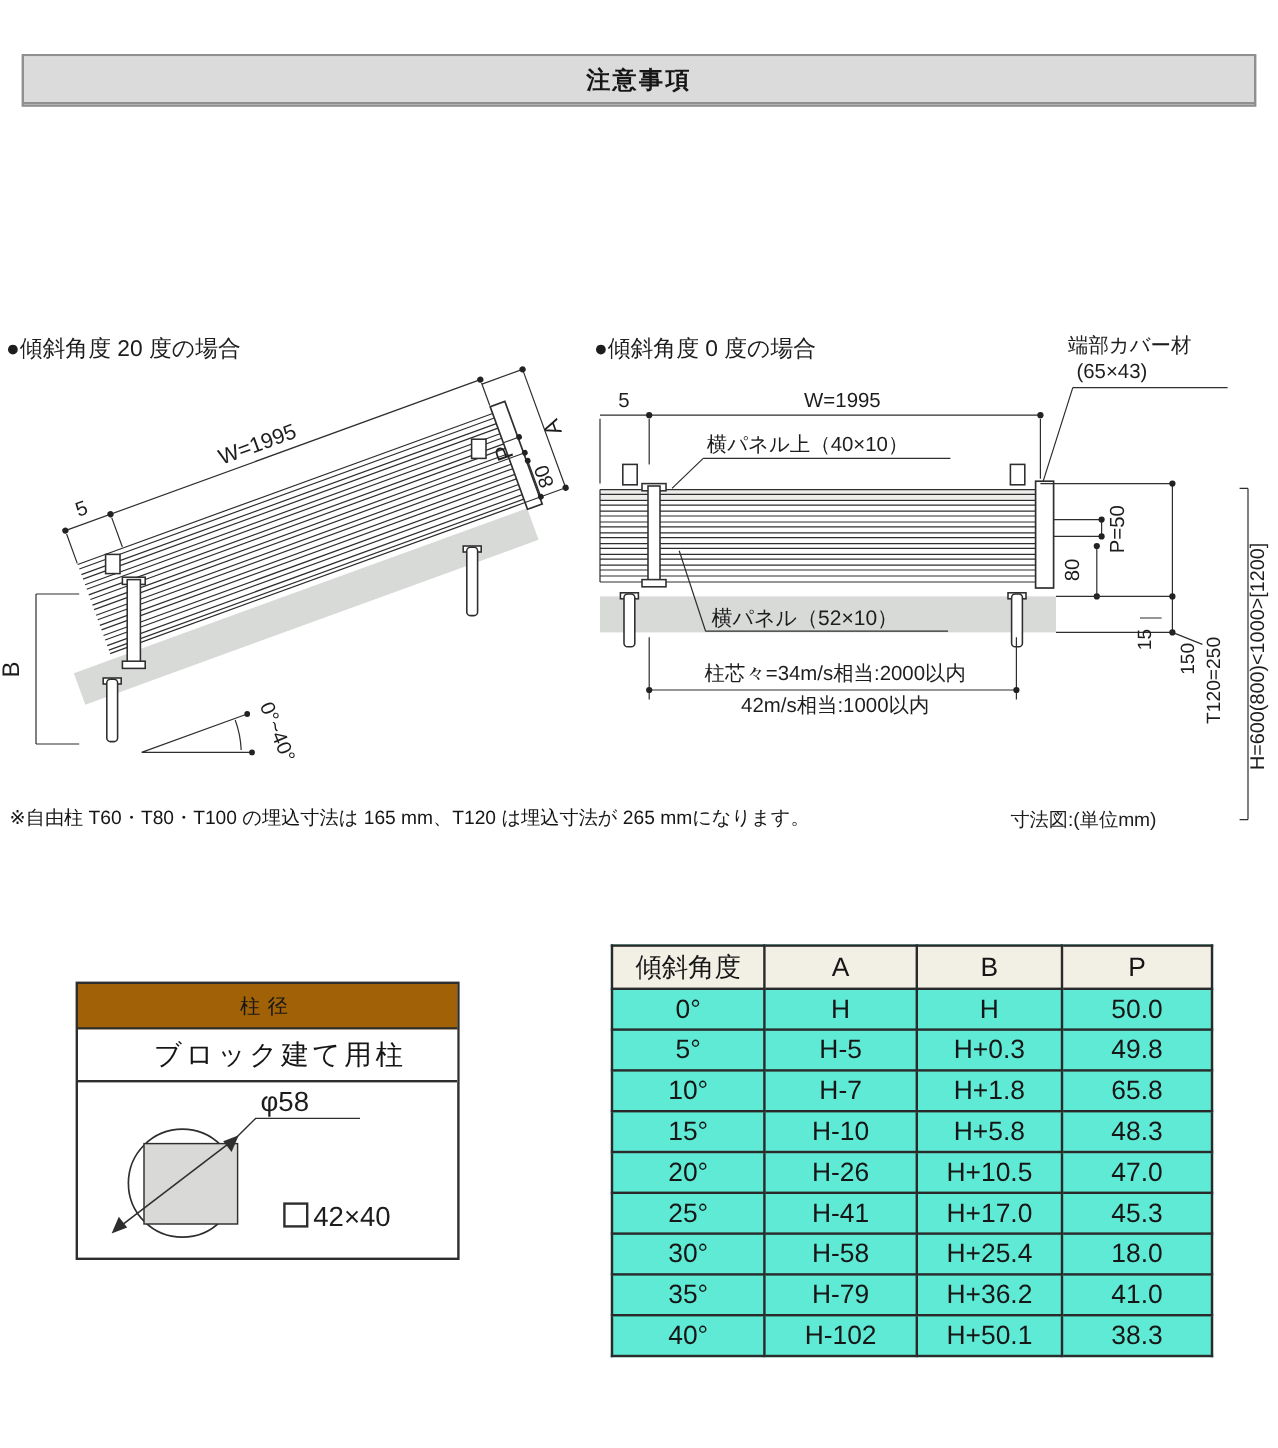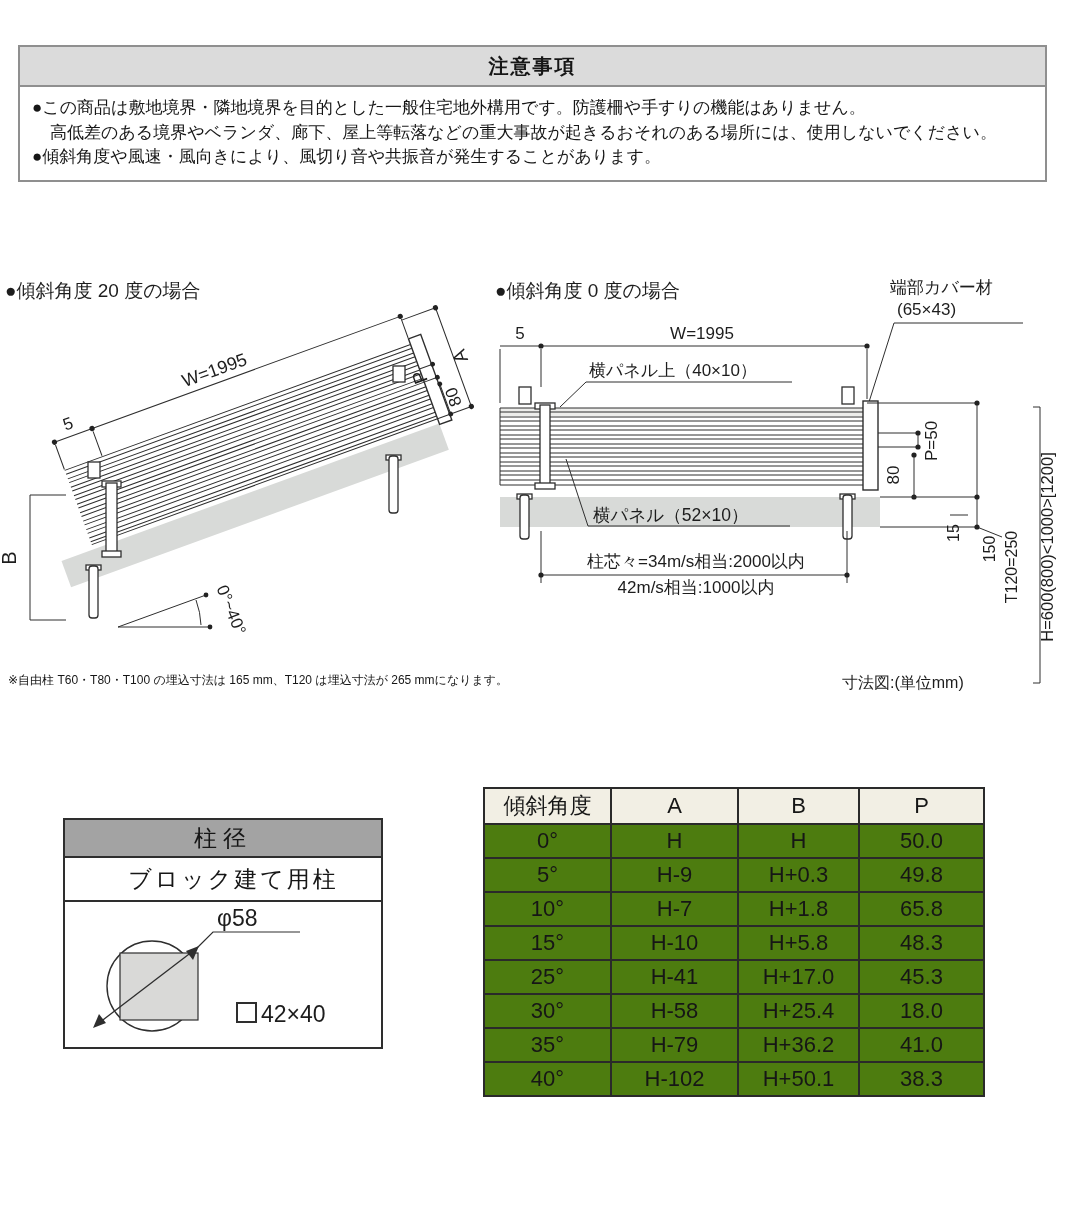--- a/index.html
+++ b/index.html
@@ -13,49 +13,44 @@
     display:flex; align-items:center; justify-content:center;
     font-size:20px; font-weight:bold; letter-spacing:2px; }
   .notice-body { padding:9px 12px 10px 12px; font-size:17px; line-height:1.45; }
   .notice-body .indent { padding-left:18px; }
 
   svg text { fill:#1d1d1d; }
   .dtext { font-size:17px; }
   .dtitle { font-size:19px; font-weight:500; }
 
   
-  .note { position:absolute; left:8px; top:672px; font-size:12px; }
+  .note { position:absolute; left:8px; top:672px; font-size:16px; }
 
   
   .post-box { position:absolute; left:63px; top:818px; width:320px; border:2px solid #2e2e2e; background:#fff; }
-  .post-box .pb-head { height:38px; background:#a3a3a3; border-bottom:2px solid #2e2e2e;
-    display:flex; align-items:center; justify-content:center; font-size:23px; letter-spacing:6px; }
+  .post-box .pb-head { height:38px; background:#a16207; border-bottom:2px solid #2e2e2e;
+    display:flex; align-items:center; justify-content:center; font-size:17px; letter-spacing:6px; }
   .post-box .pb-sub { height:44px; background:#fff; border-bottom:2px solid #2e2e2e;
     display:flex; align-items:center; justify-content:center; font-size:23px; letter-spacing:3px;padding-left:21px; }
 
   
-  .angle-table { position:absolute; left:483px; top:787px; border-collapse:collapse;
-    font-size:22px; background:#4d7c0f; }
+  .angle-table { position:absolute; left:509px; top:787px; border-collapse:collapse;
+    font-size:22px; background:#5eead4; }
   .angle-table th, .angle-table td { border:2px solid #2a2a2a; text-align:center; padding:0; }
   .angle-table th { background:#f2efe4; font-weight:normal; height:36px; }
   .angle-table td { height:34px; }
   .c1 { width:127px; } .c2 { width:127px; } .c3 { width:121px; } .c4 { width:125px; }
 </style>
 </head>
 <body>
 
 <div id="page">
 
   <div class="notice">
     <div class="notice-head">注意事項</div>
-    <div class="notice-body">
-      <div>●この商品は敷地境界・隣地境界を目的とした一般住宅地外構用です。防護柵や手すりの機能はありません。</div>
-      <div class="indent">高低差のある境界やベランダ、廊下、屋上等転落などの重大事故が起きるおそれのある場所には、使用しないでください。</div>
-      <div>●傾斜角度や風速・風向きにより、風切り音や共振音が発生することがあります。</div>
-    </div>
   </div>
 
   <svg style="position:absolute;left:0;top:275px;" width="490" height="415" viewBox="0 0 490 415">
     <text class="dtitle" x="5" y="22">●傾斜角度 20 度の場合</text>
 
     <g transform="rotate(-20 65 240)" stroke="#2e2e2e" stroke-width="1" fill="none">
       <rect x="46" y="282" width="402" height="28" fill="#d8dad8" stroke="none"></rect>
       <rect x="80" y="198" width="368" height="79" fill="#ffffff" stroke="none"></rect>
       <path d="M80 198H448 M80 202H448 M80 207H448 M80 211H448 M80 216H448 M80 220H448 M80 225H448 M80 229H448 M80 234H448 M80 238H448 M80 243H448 M80 247H448 M80 252H448 M80 256H448 M80 261H448 M80 265H448 M80 270H448 M80 274H448 M80 277H448"></path>
       <rect x="448" y="192" width="13" height="91" fill="#fff" stroke="#2e2e2e" stroke-width="1.4"></rect>
@@ -213,37 +208,43 @@
     </thead>
     <tbody>
         <tr>
           <td>0°</td>
           <td>H</td>
           <td>H</td>
           <td>50.0</td>
         </tr>
         <tr>
           <td>5°</td>
-          <td>H-9</td>
+          <td>H-5</td>
           <td>H+0.3</td>
           <td>49.8</td>
         </tr>
         <tr>
           <td>10°</td>
           <td>H-7</td>
           <td>H+1.8</td>
           <td>65.8</td>
         </tr>
         <tr>
           <td>15°</td>
           <td>H-10</td>
           <td>H+5.8</td>
           <td>48.3</td>
         </tr>
         <tr>
+          <td>20°</td>
+          <td>H-26</td>
+          <td>H+10.5</td>
+          <td>47.0</td>
+        </tr>
+        <tr>
           <td>25°</td>
           <td>H-41</td>
           <td>H+17.0</td>
           <td>45.3</td>
         </tr>
         <tr>
           <td>30°</td>
           <td>H-58</td>
           <td>H+25.4</td>
           <td>18.0</td>

